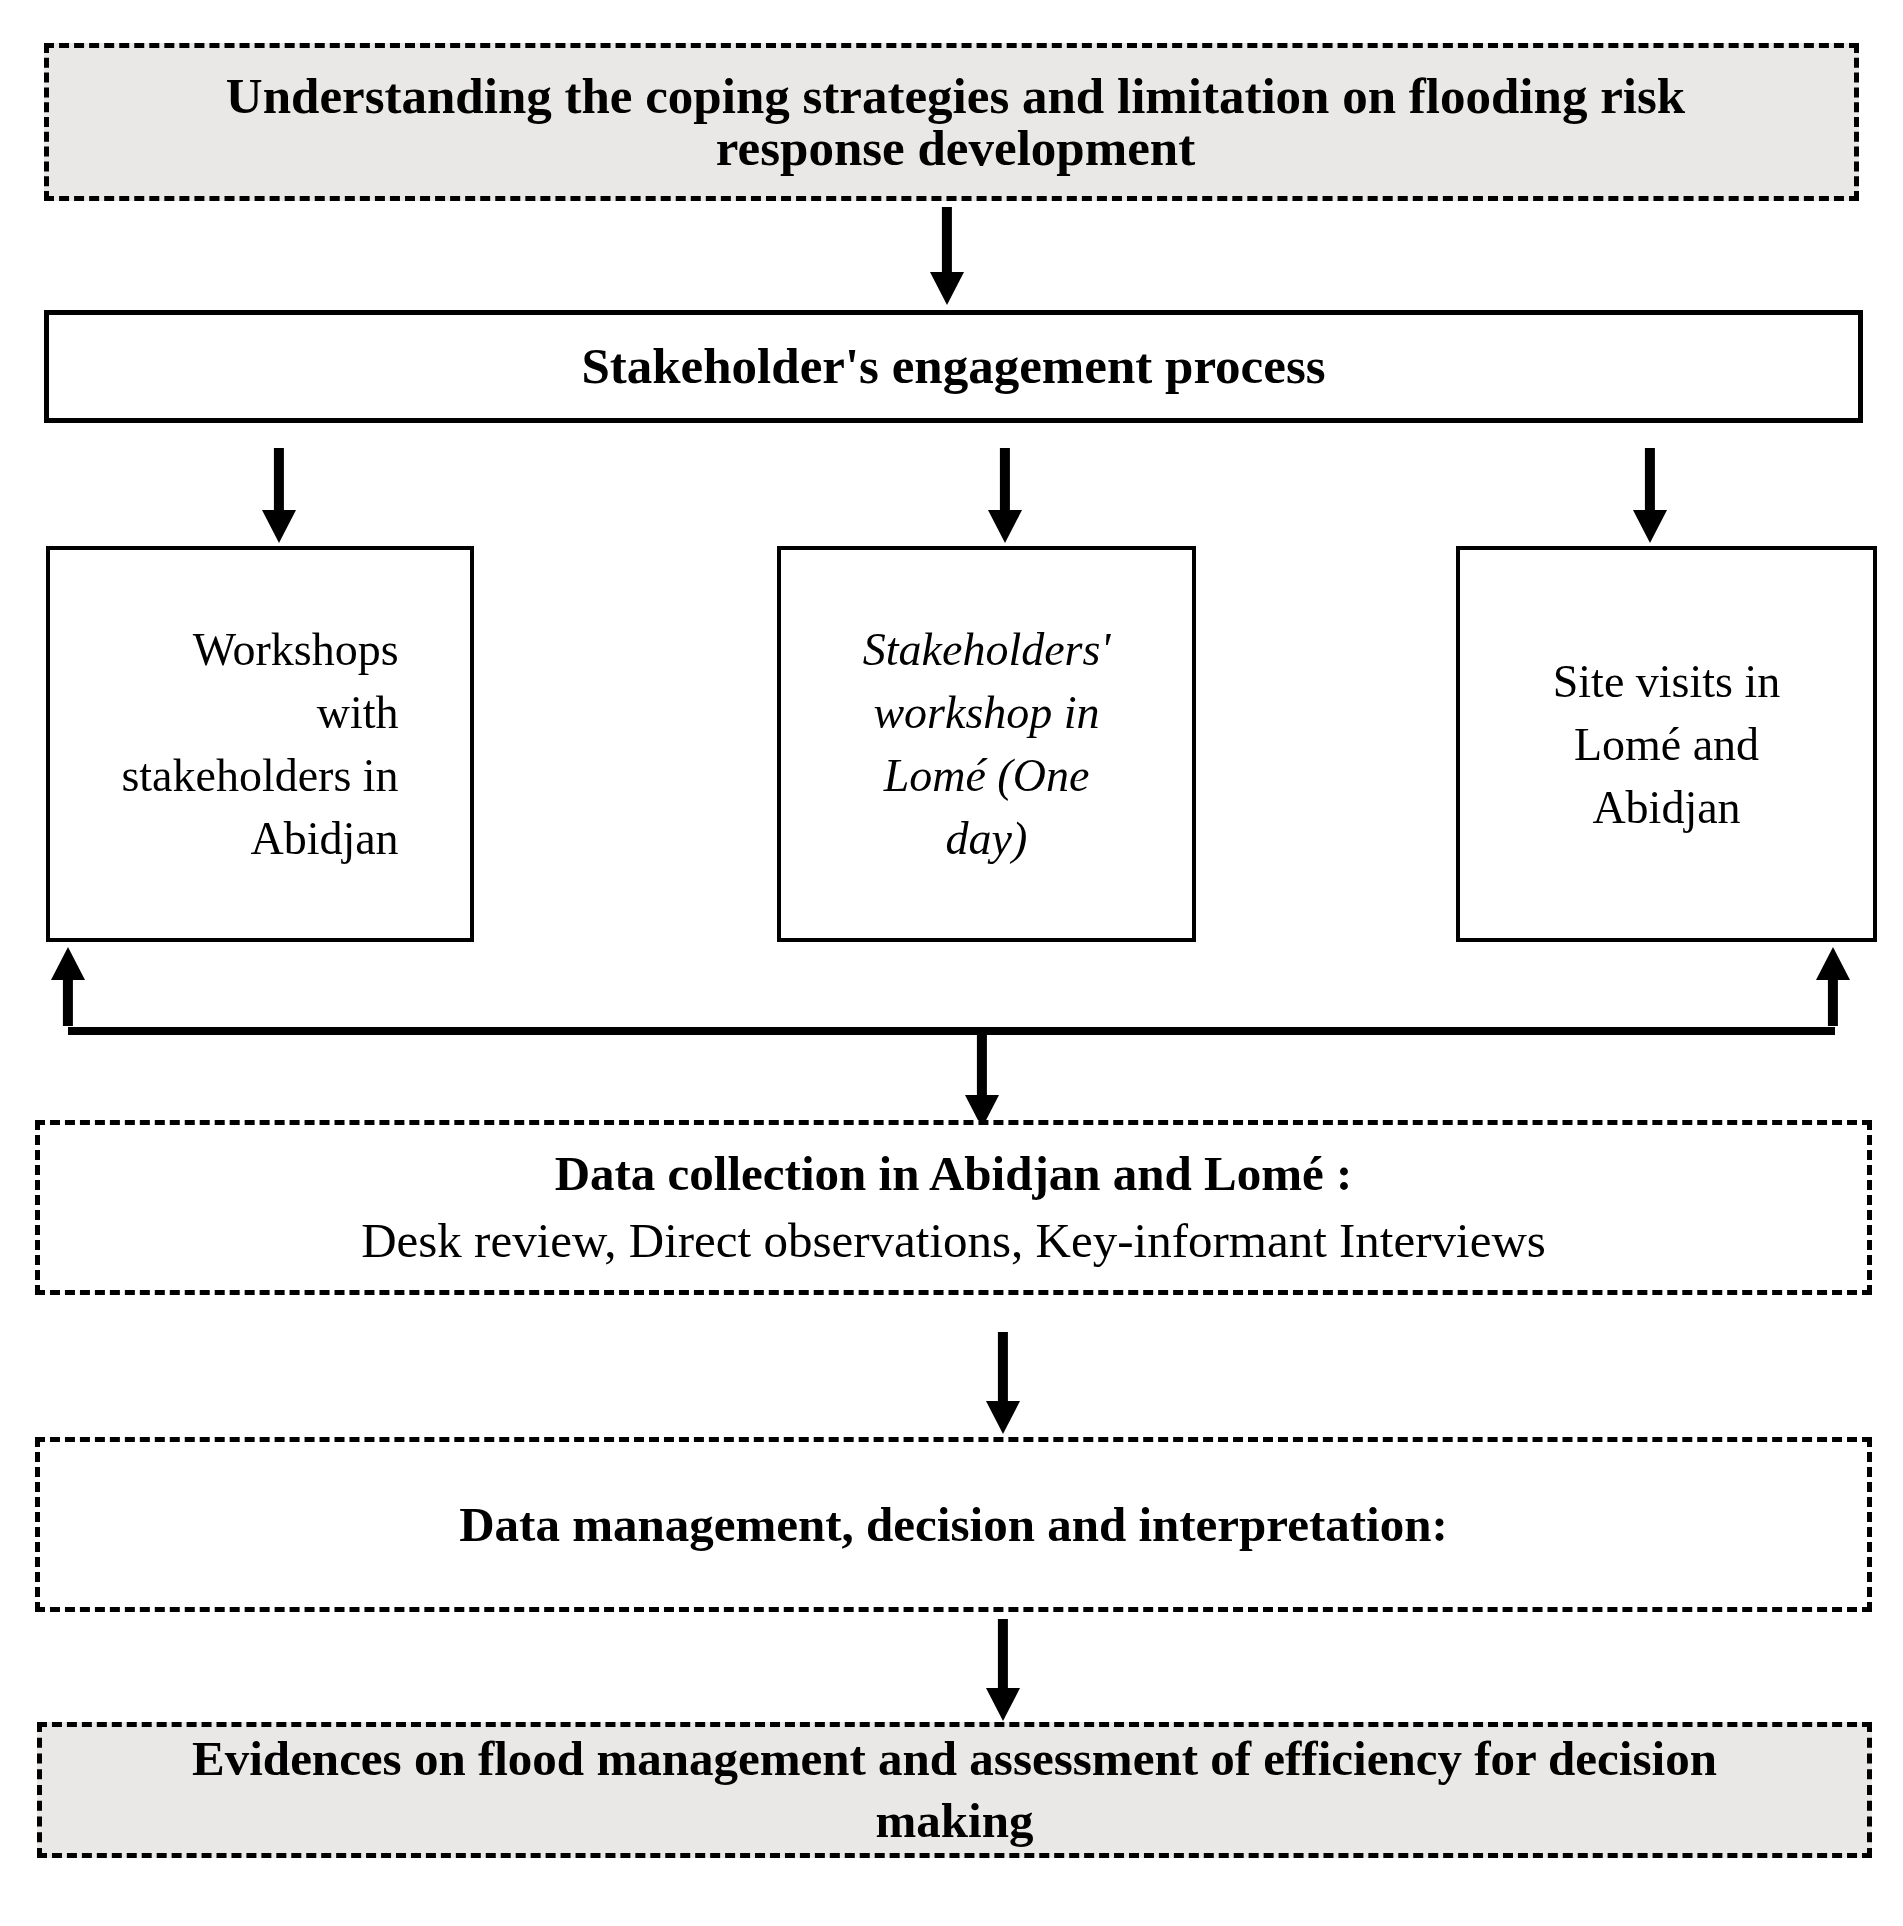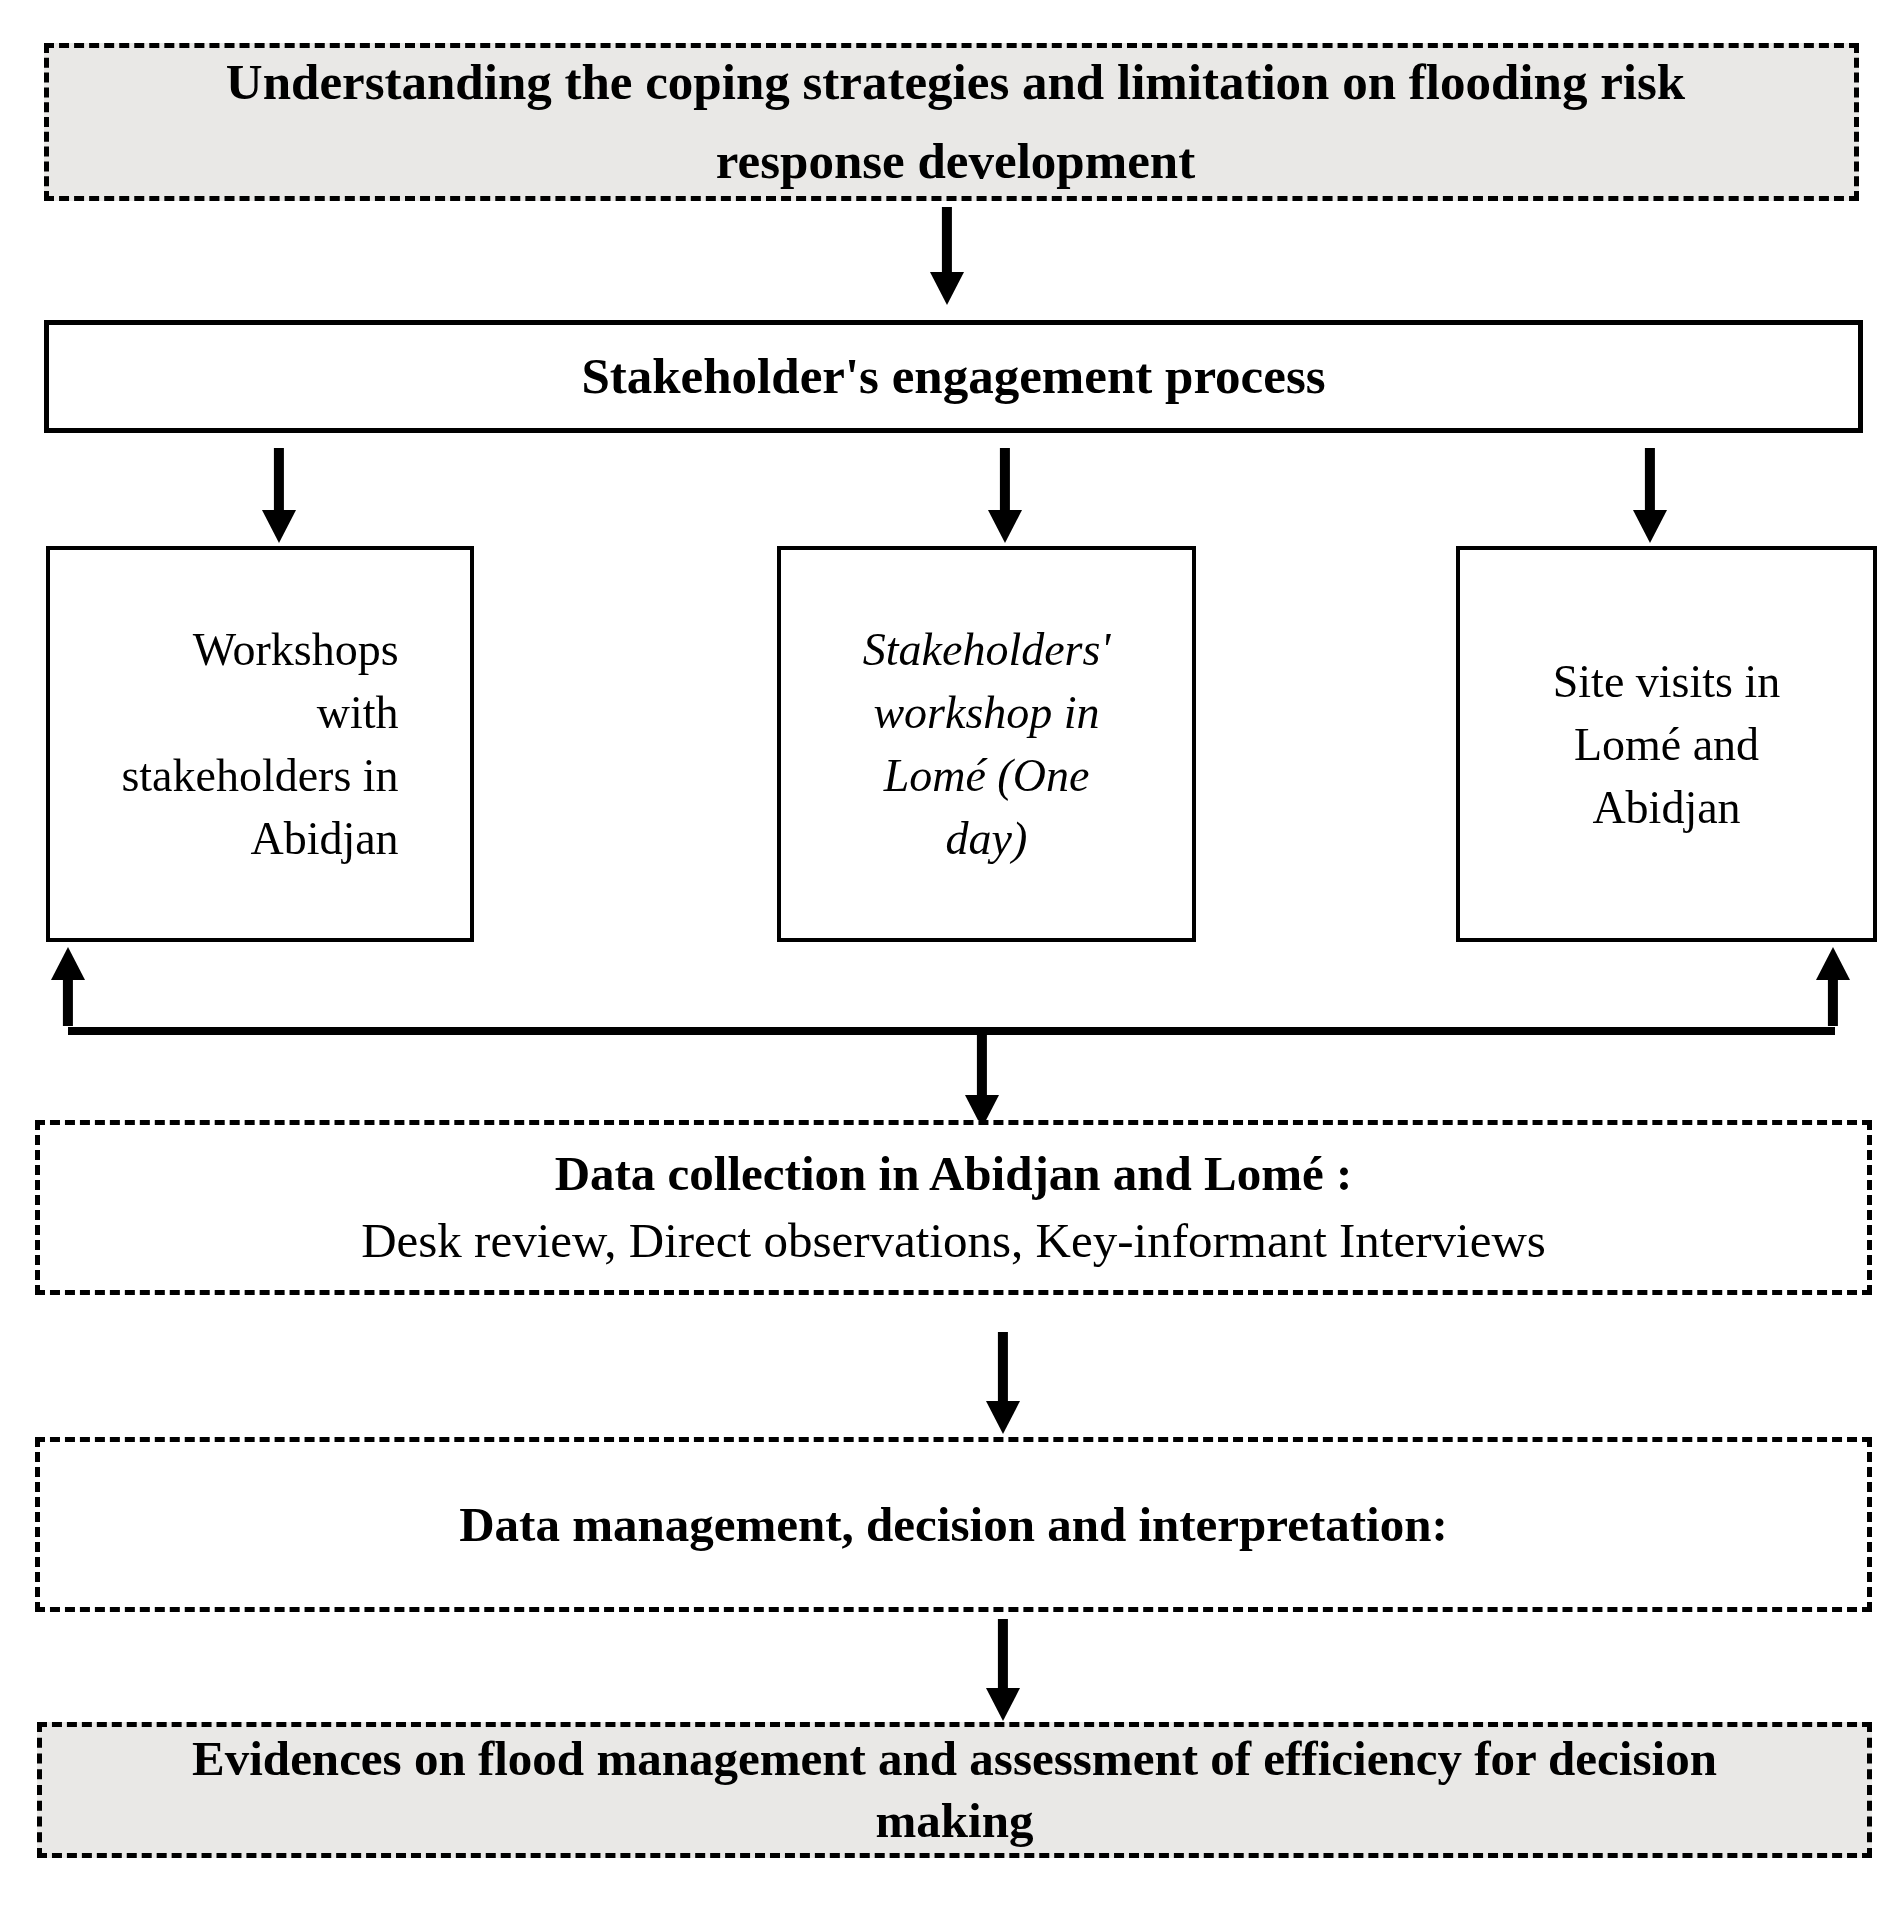--- a/index.html
+++ b/index.html
@@ -29,24 +29,24 @@
     white-space: pre-line;
   }
   .solid  { border: 4.8px solid #000000; background: #ffffff; }
   .dashed { border: 5.4px dashed #000000; background: #ffffff; }
   .shaded { background: #e9e8e6; }
   .bold   { font-weight: 700; }
 
   
   #box-understanding {
     left: 44px; top: 43px; width: 1815px; height: 158px;
-    font-size: 51px; line-height: 79px; font-weight: 700; padding-left: 8px;
+    font-size: 51px; line-height: 52px; font-weight: 700; padding-left: 8px;
   }
   #box-engagement {
-    left: 44px; top: 320px; width: 1819px; height: 113px;
+    left: 44px; top: 310px; width: 1819px; height: 113px;
     border-width: 5.4px;
     font-size: 51px; line-height: 61px; font-weight: 700;
   }
   .activity {
     top: 546px; height: 396px;
     border: 4.1px solid #000000; background: #ffffff;
     font-size: 46px; line-height: 63px; font-weight: 400;
   }
   #box-workshops-abidjan { left: 46px;   width: 428px; text-align: right; }
   #box-workshop-lome     { left: 777px; width: 419px; font-style: italic; }

